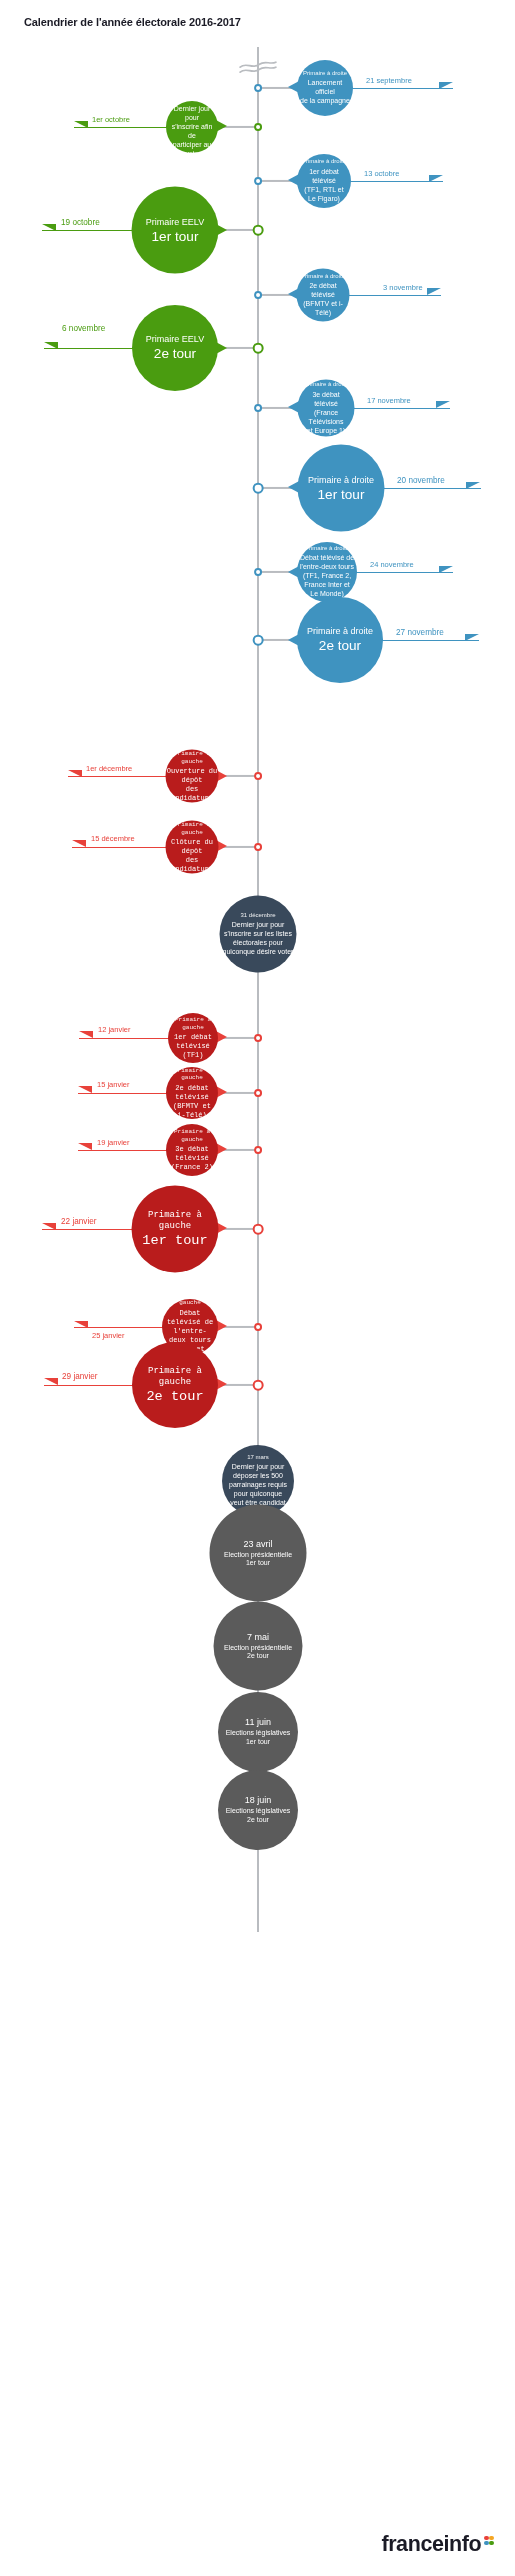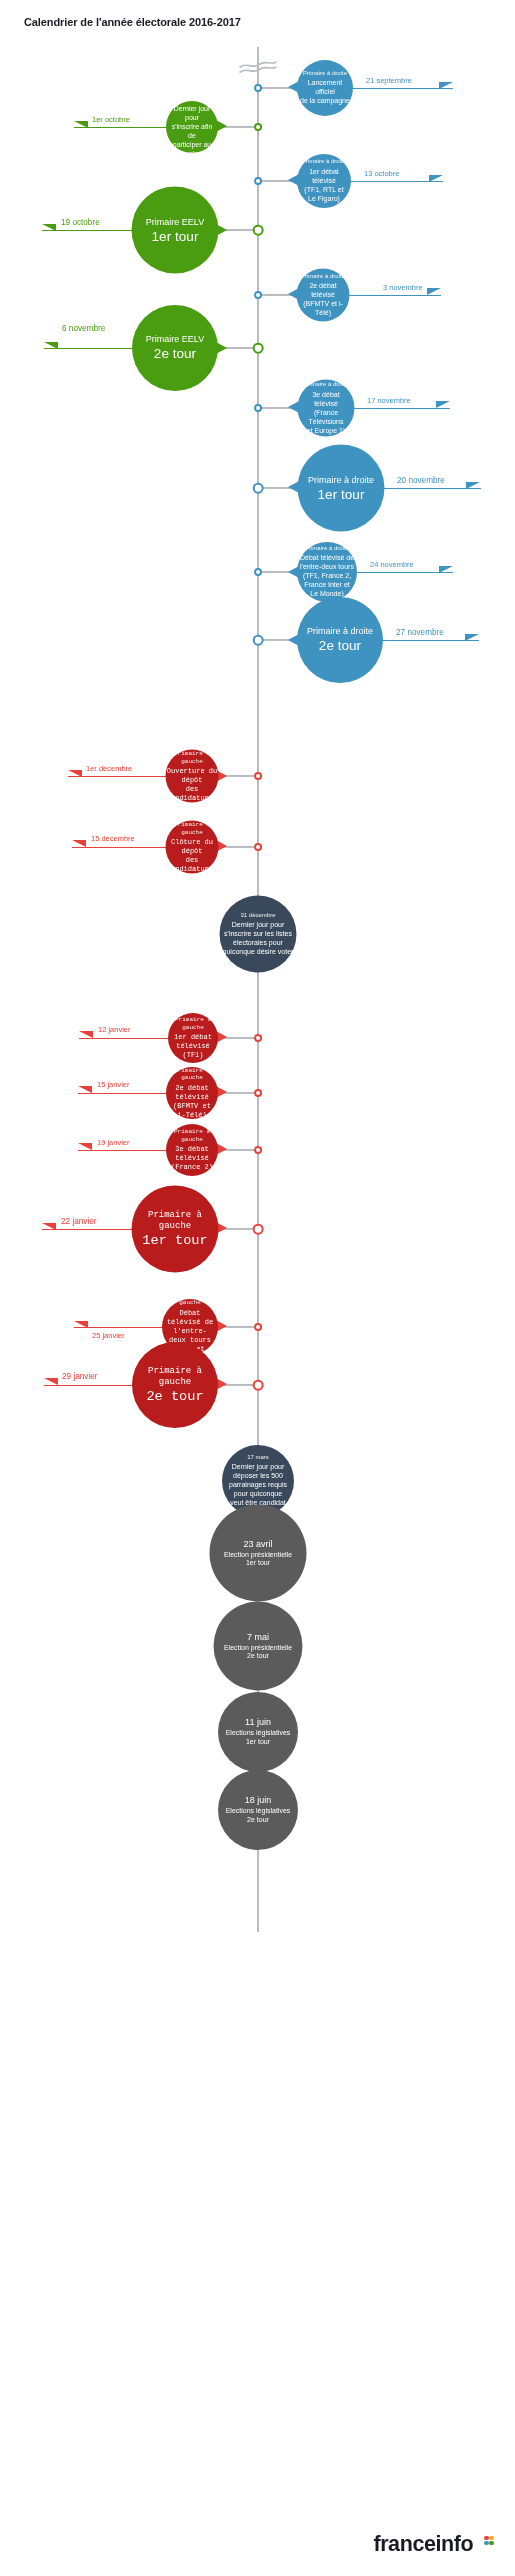--- a/index.html
+++ b/index.html
@@ -153,21 +153,20 @@
   }
 
   
   .logo {
     position: absolute;
     right: 21.5px;
     bottom: 18.6px;
     display: flex;
     align-items: baseline;
     z-index: 9;
-    gap: 8px;
   }
   .logo-text {
     font-size: 21.5px;
     font-weight: bold;
     color: #1b1b26;
     letter-spacing: -0.4px;
   }
   .logo-dots {
     display: inline-block;
     margin-left: 2.9px;

